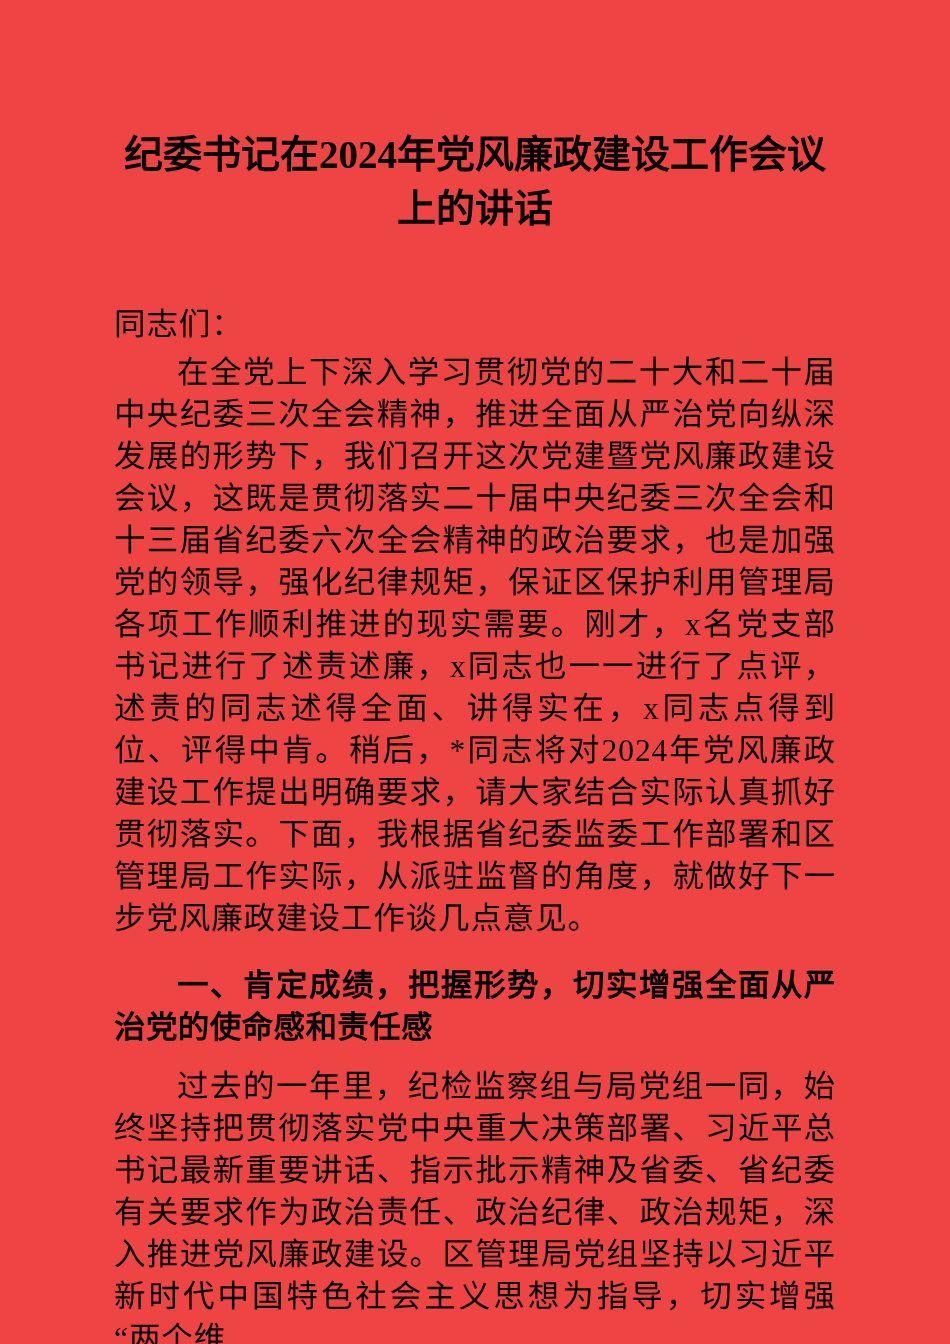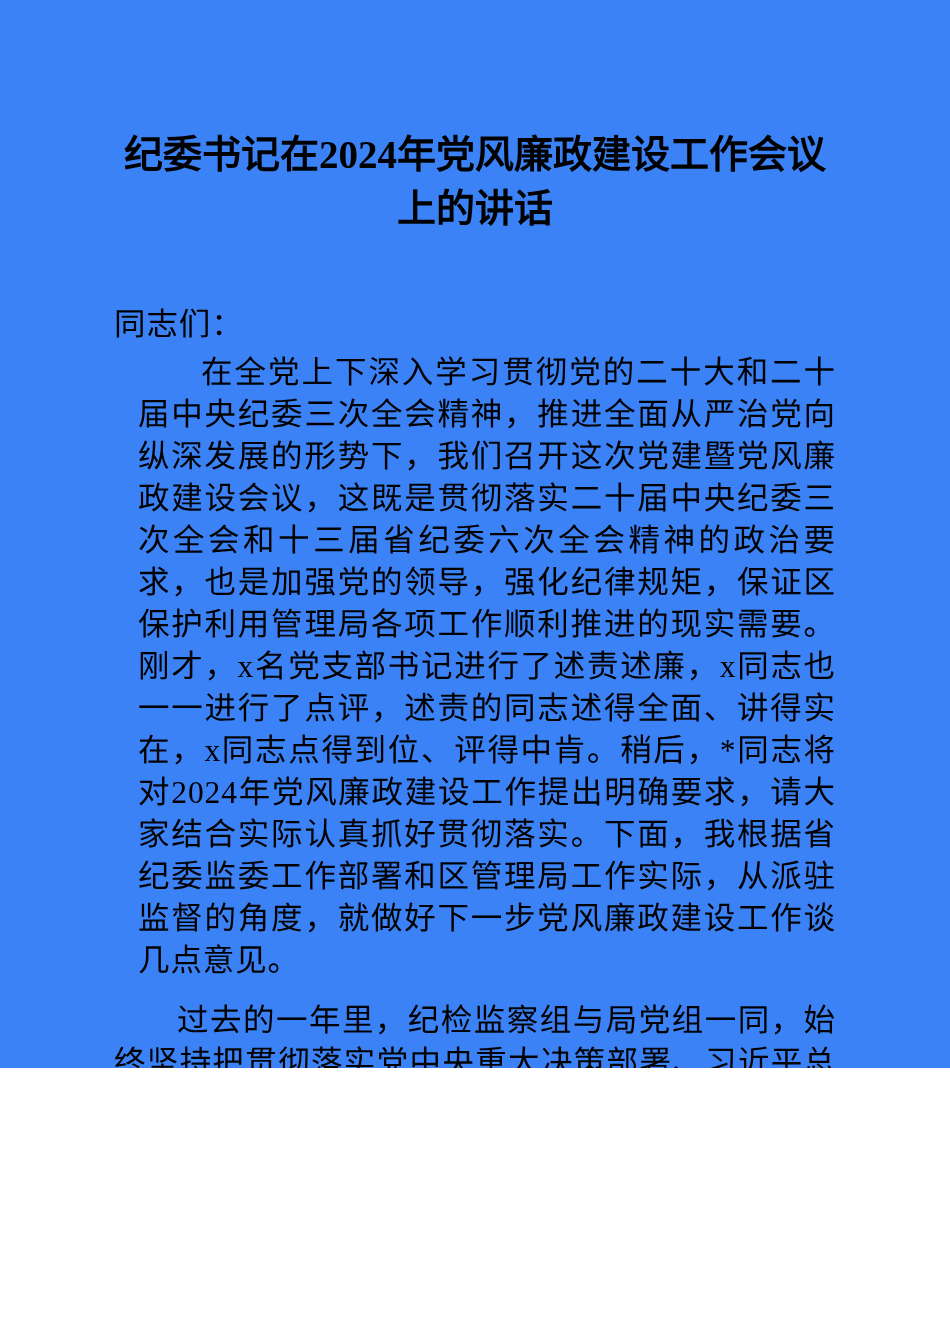--- a/index.html
+++ b/index.html
@@ -11,23 +11,23 @@
 
   body {
     font-family: "Liberation Serif", "DejaVu Serif", serif;
     color: #000000;
     -webkit-font-smoothing: antialiased;
   }
 
   .page {
     position: relative;
     width: 950px;
-    height: 1068px;
+    height: 1344px;
     margin: 0 auto;
-    background: #3b82f6;
+    background: #ef4444;
     overflow: hidden;
     box-sizing: border-box;
   }
 
   .page-body {
     position: absolute;
     left: 114px;
     top: 0;
     width: 722px;
   }
@@ -64,21 +64,20 @@
   .para.salutation {
     margin-top: 68px;
   }
 
   .para.indent {
     text-indent: 2em;
   }
 
   .para.body-first {
     margin-top: 6px;
-    margin-left: 24px;
   }
 
   
   .section-heading {
     margin: 0;
     padding: 0;
     margin-top: 24px;
     font-family: "Liberation Sans", "DejaVu Sans", sans-serif;
     font-weight: bold;
     font-size: 31.5px;
@@ -100,17 +99,18 @@
 
 <div class="page">
   <div class="page-body">
 
     <h1 class="doc-title">纪委书记在2024年党风廉政建设工作会议上的讲话</h1>
 
     <p class="para salutation">同志们：</p>
 
     <p class="para indent body-first">在全党上下深入学习贯彻党的二十大和二十届中央纪委三次全会精神，推进全面从严治党向纵深发展的形势下，我们召开这次党建暨党风廉政建设会议，这既是贯彻落实二十届中央纪委三次全会和十三届省纪委六次全会精神的政治要求，也是加强党的领导，强化纪律规矩，保证区保护利用管理局各项工作顺利推进的现实需要。刚才，x名党支部书记进行了述责述廉，x同志也一一进行了点评，述责的同志述得全面、讲得实在，x同志点得到位、评得中肯。稍后，*同志将对2024年党风廉政建设工作提出明确要求，请大家结合实际认真抓好贯彻落实。下面，我根据省纪委监委工作部署和区管理局工作实际，从派驻监督的角度，就做好下一步党风廉政建设工作谈几点意见。</p>
 
+    <h2 class="section-heading">一、肯定成绩，把握形势，切实增强全面从严治党的使命感和责任感</h2>
 
     <p class="para indent after-heading">过去的一年里，纪检监察组与局党组一同，始终坚持把贯彻落实党中央重大决策部署、习近平总书记最新重要讲话、指示批示精神及省委、省纪委有关要求作为政治责任、政治纪律、政治规矩，深入推进党风廉政建设。区管理局党组坚持以习近平新时代中国特色社会主义思想为指导，切实增强“两个维</p>
 
   </div>
 </div>
 
 </body></html>

